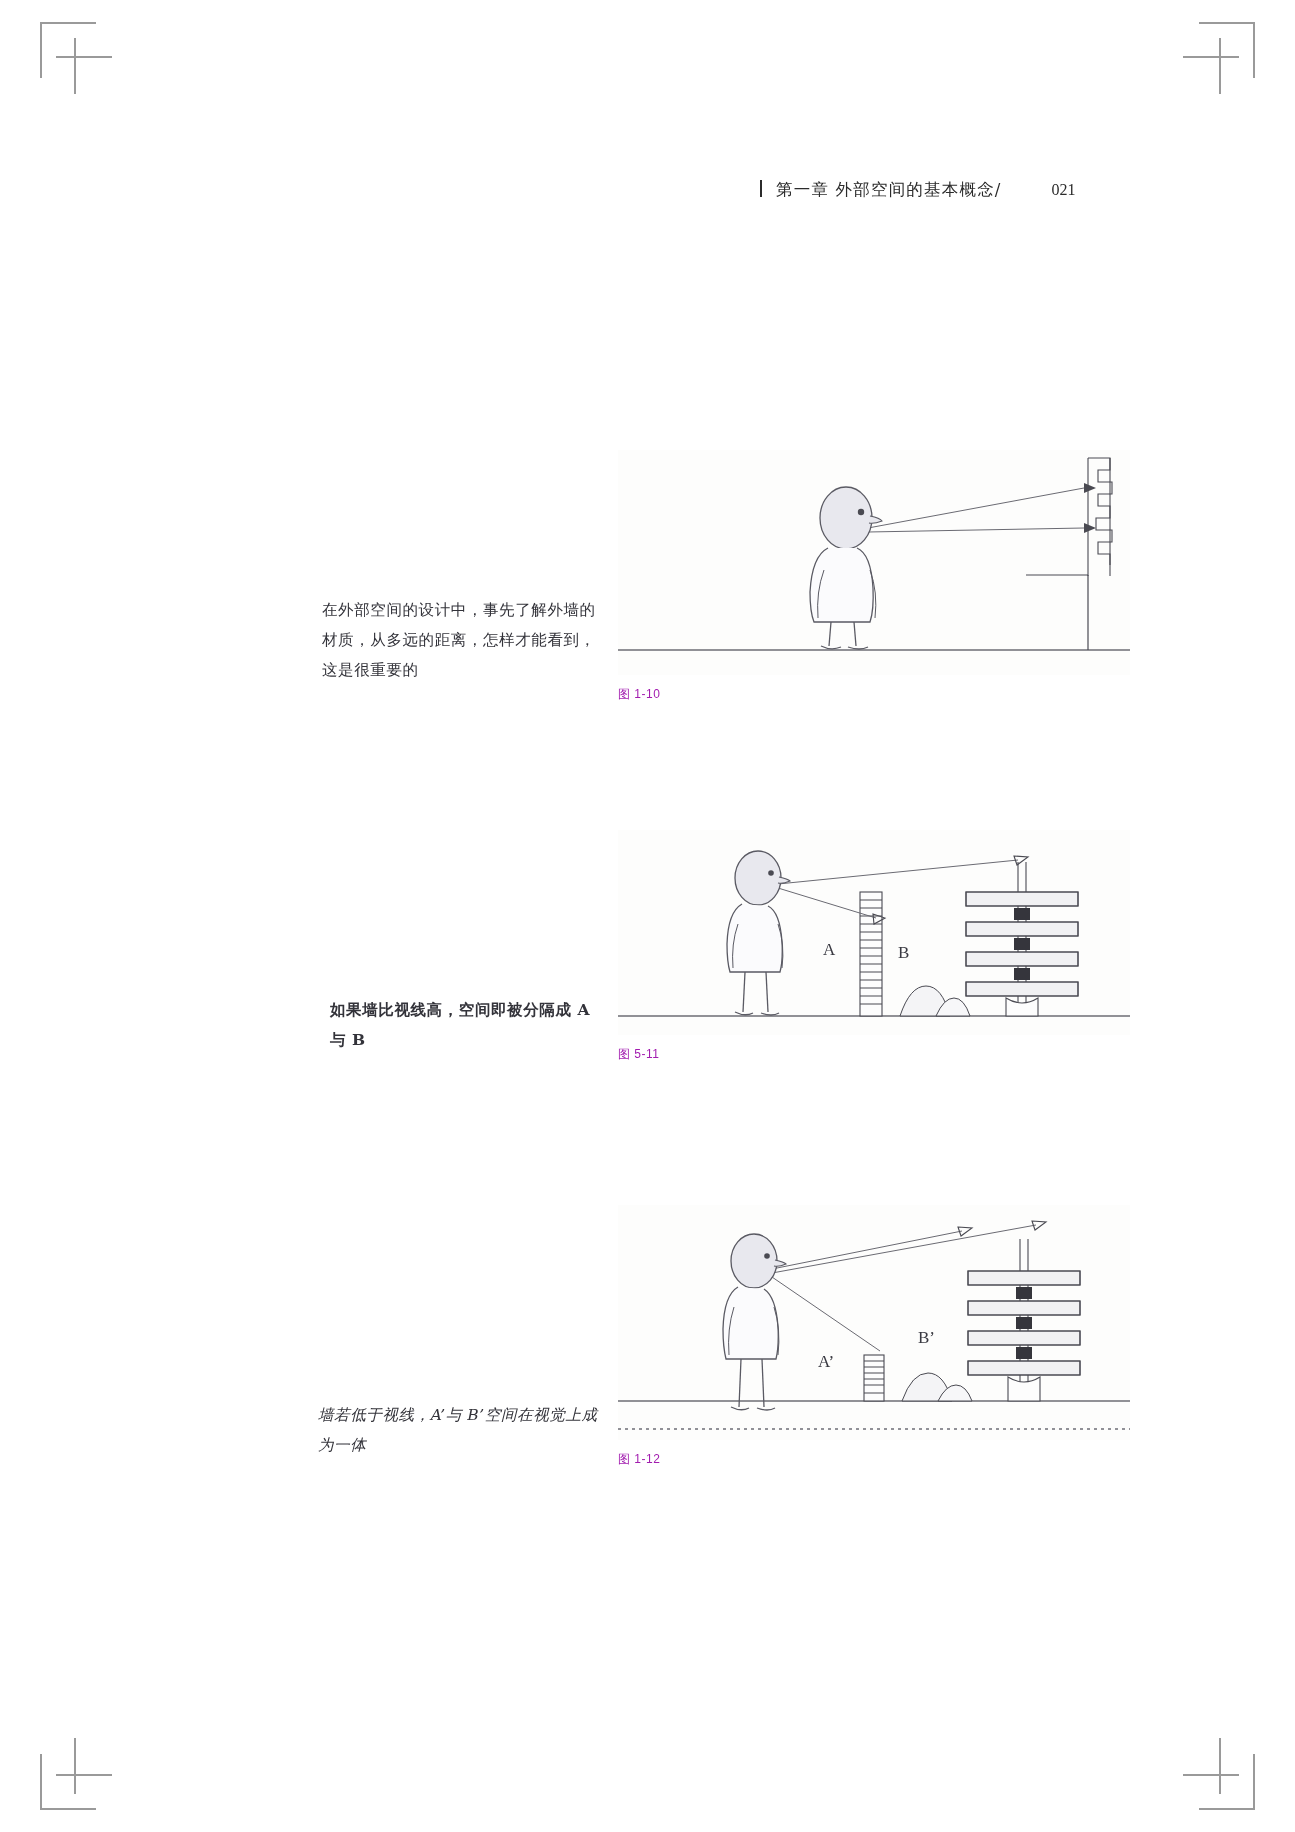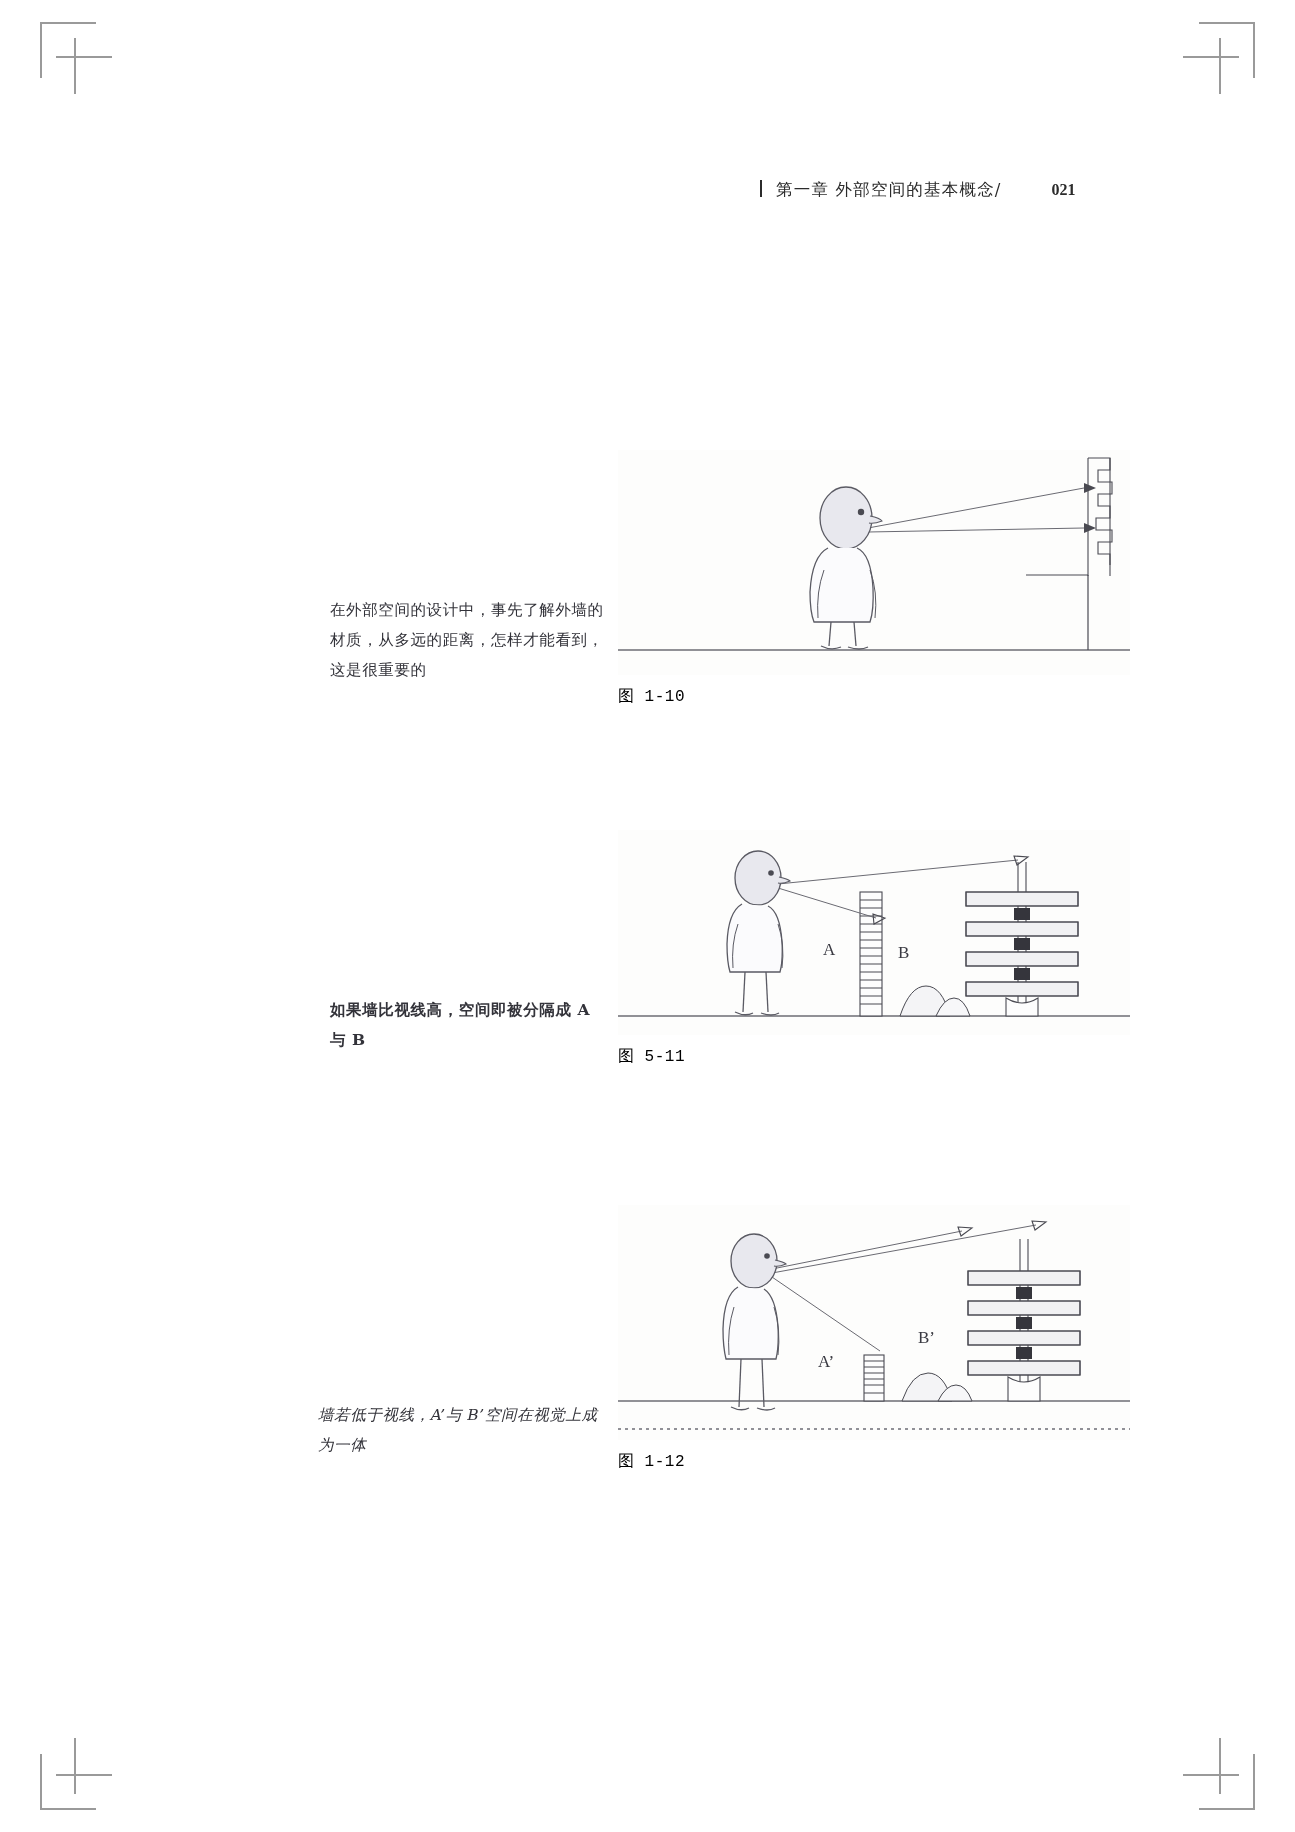--- a/index.html
+++ b/index.html
@@ -74,39 +74,39 @@
     margin-right: 4px;
   }
   .header .chap {
     font-size: 16.5px;
     font-weight: normal;
     letter-spacing: 1.2px;
     white-space: nowrap;
   }
   .header .pageno {
     font-size: 16px;
-    font-weight: bold;
+    font-weight: normal;
     margin-left: 40px;
     font-family: "Liberation Serif", serif;
   }
 
   
   .fig-block { position: absolute; }
 
   .fig-frame {
     position: relative;
     background: #fdfdfc;
     overflow: hidden;
   }
   .fig-caption {
     margin-top: 11px;
-    font-size: 16px;
-    font-family: Liberation Mono, monospace;
+    font-size: 12px;
+    font-family: Liberation Sans, sans-serif;
     letter-spacing: 0.5px;
-    color: #000000;
+    color: #a21caf;
   }
 
   .side-text {
     position: absolute;
     font-size: 15.5px;
     line-height: 30px;
     letter-spacing: 0.6px;
     color: #33333a;
     font-family: "DejaVu Serif", serif;
     width: 280px;
@@ -149,21 +149,21 @@
     <div class="h h2"></div>
     <div class="v v2"></div>
 </div>
 
 <div class="header">
   <span class="rule"></span>
   <span class="chap">第一章  外部空间的基本概念/</span>
   <span class="pageno">021</span>
 </div>
 
-<div class="side-text" style="left:330px; top:595px;font-family:Liberation Serif, serif;">在外部空间的设计中，事先了解外墙的材质，从多远的距离，怎样才能看到，这是很重要的</div>
+<div class="side-text" style="left:322px; top:595px;font-family:Liberation Serif, serif;">在外部空间的设计中，事先了解外墙的材质，从多远的距离，怎样才能看到，这是很重要的</div>
 
 <div class="fig-block" style="left:618px; top:450px;">
   <div class="fig-frame" style="width:512px;height:225px;">
     <svg width="512" height="225" viewBox="0 0 512 225" aria-hidden="true">
 
       <path class="ground" d="M0 200 H512"></path>
 
       <path class="ink" stroke-width="1.2" d="M408 125 H470"></path>
       <path class="ink" stroke-width="1.2" d="M470 125 V200"></path>
 

